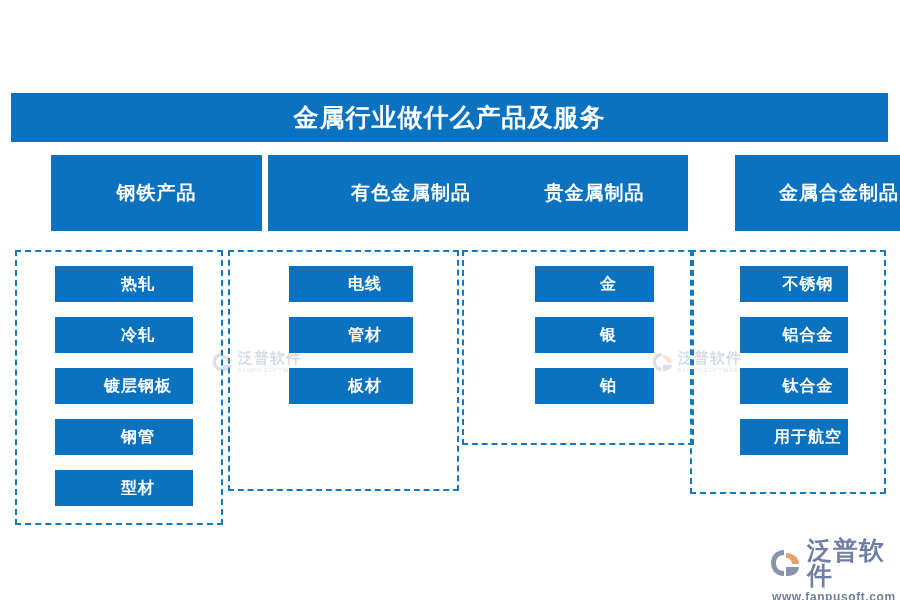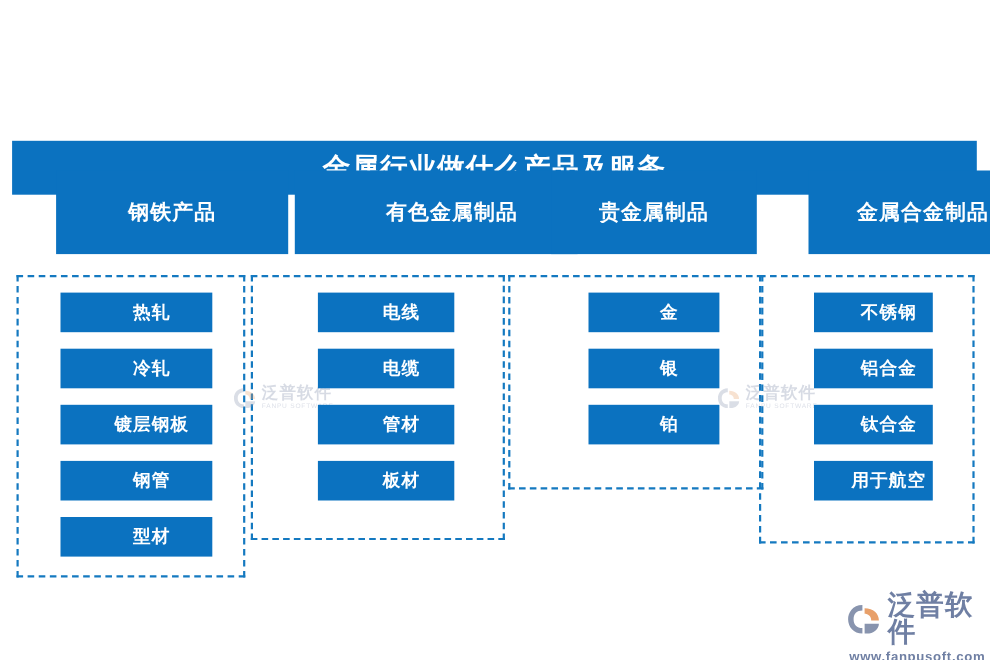--- a/index.html
+++ b/index.html
@@ -32,21 +32,20 @@
     height: 49px;
     background: #0b72c0;
     color: #ffffff;
     display: flex;
     align-items: center;
     justify-content: center;
     font-size: 25px;
     font-weight: bold;
     letter-spacing: 1px;
     z-index: 3;
-    margin-top: 35px;
   }
 
   
   .cat-row {
     position: absolute;
     left: 11px;
     top: 155px;
     width: 877px;
     height: 76px;
     z-index: 3;
@@ -206,21 +205,20 @@
   <div class="col k0">
     <div class="item">热轧</div>
     <div class="item">冷轧</div>
     <div class="item">镀层钢板</div>
     <div class="item">钢管</div>
     <div class="item">型材</div>
   </div>
 
   <div class="col k1">
     <div class="item">电线</div>
-    <div class="item">电缆</div>
     <div class="item">管材</div>
     <div class="item">板材</div>
   </div>
 
   <div class="col k2">
     <div class="item">金</div>
     <div class="item">银</div>
     <div class="item">铂</div>
   </div>
 

